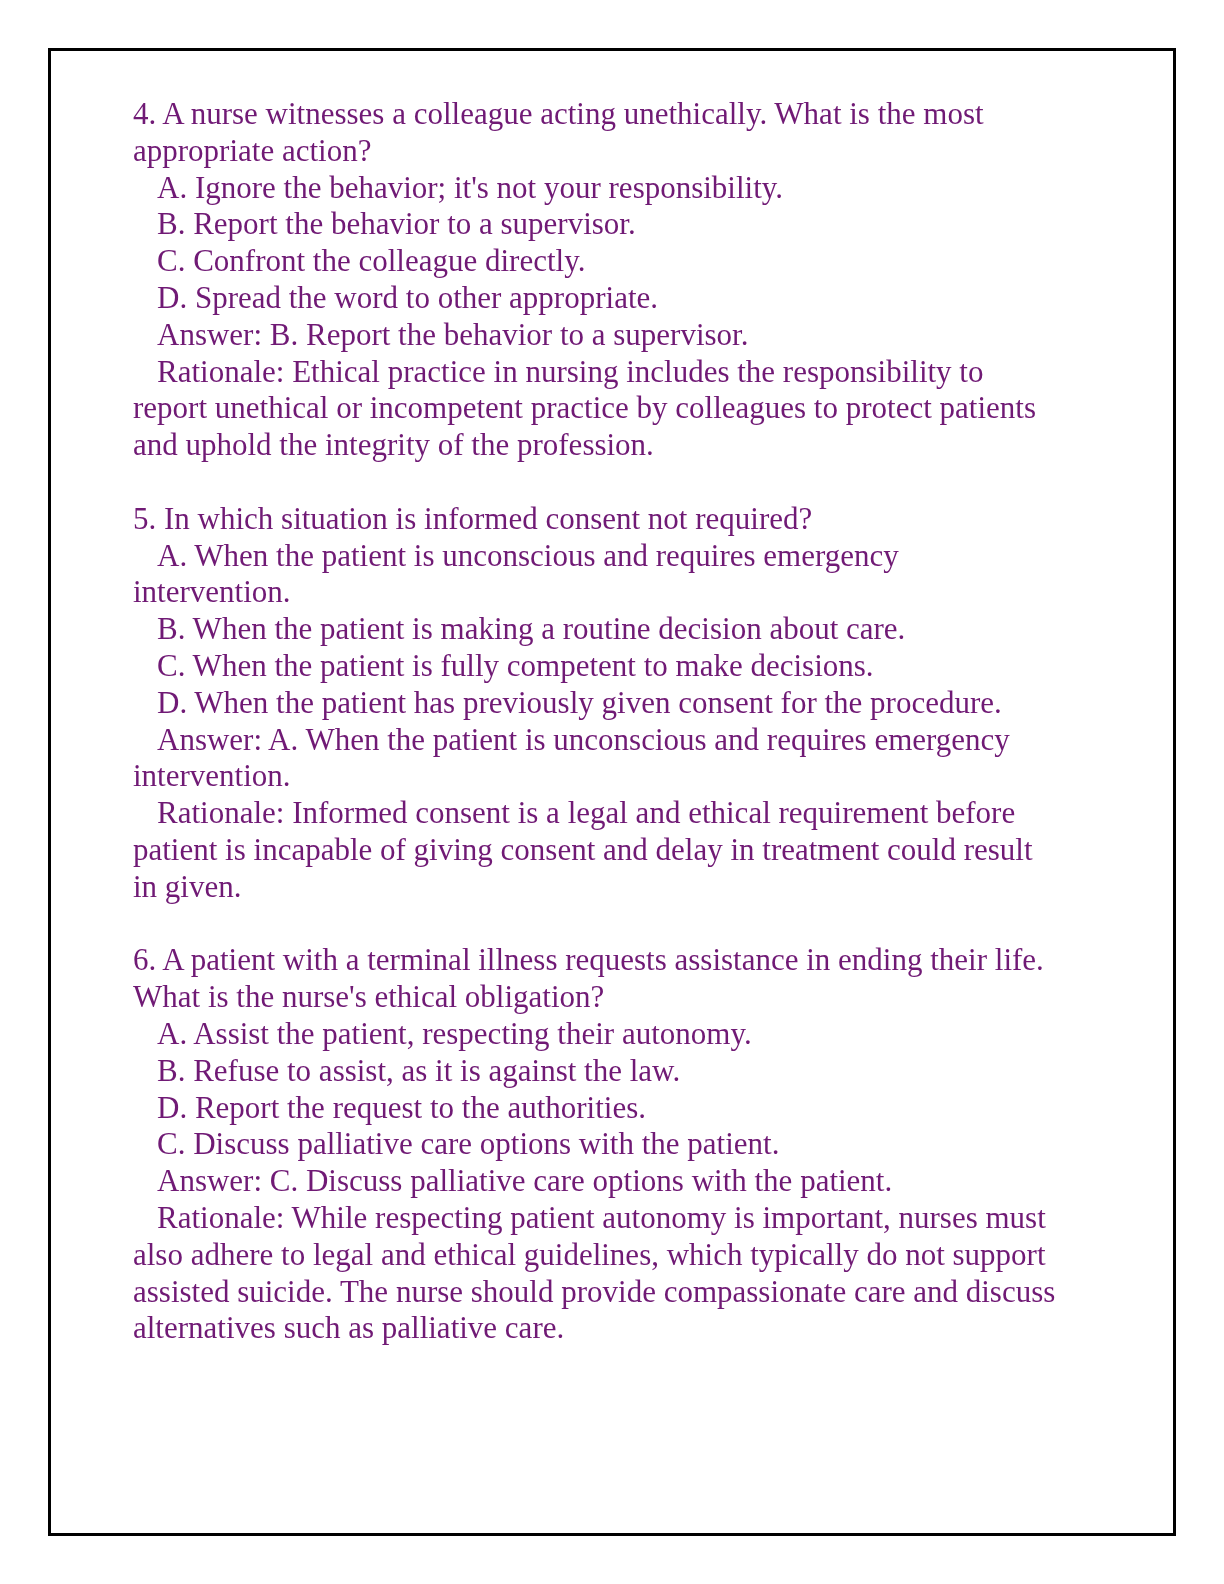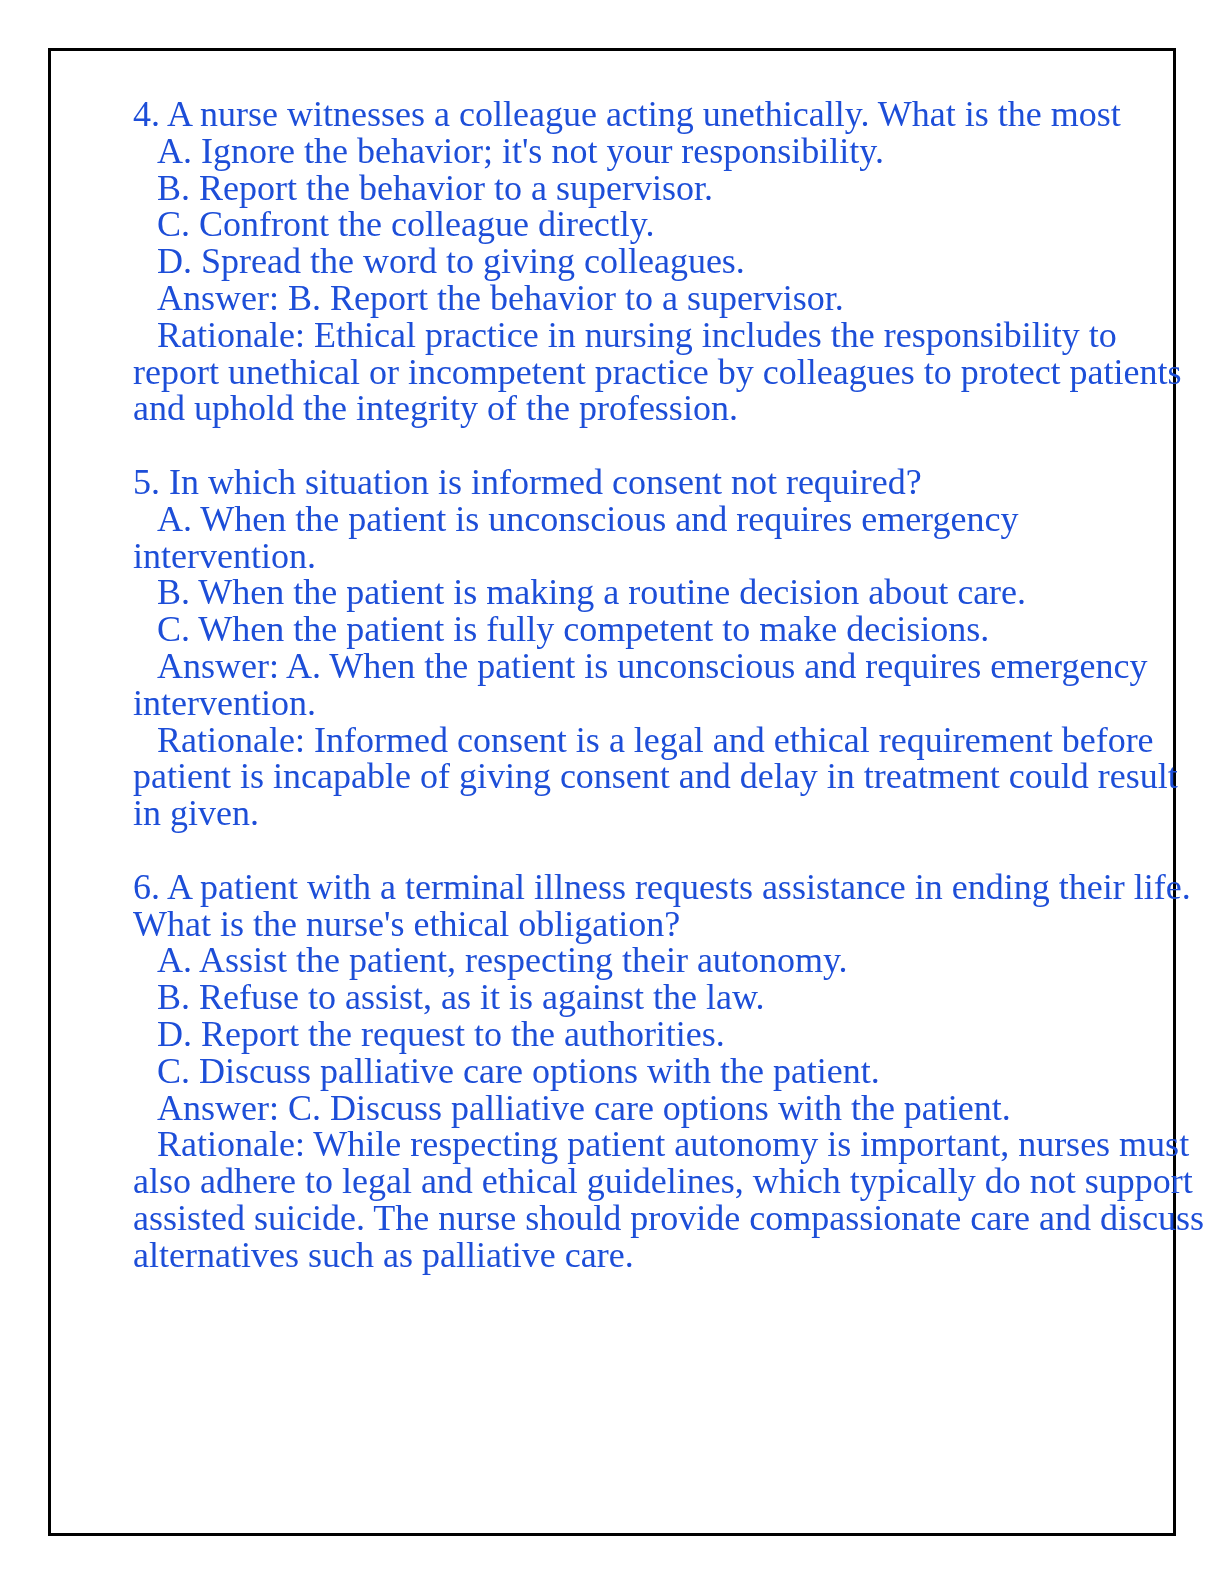--- a/index.html
+++ b/index.html
@@ -21,23 +21,23 @@
       height: 1482px;
       border: 3px solid #000000;
       box-sizing: content-box;
     }
     .page-content {
       position: absolute;
       left: 133px;
       top: 96px;
       width: 1000px;
       font-family: "Liberation Serif", "DejaVu Serif", serif;
-      font-size: 36px;
+      font-size: 31px;
       line-height: 36.8px;
-      color: #1d4ed8;
+      color: #701a75;
     }
     .question-block {
       margin: 0 0 36.8px 0;
     }
     .line {
       display: block;
       white-space: nowrap;
       height: 36.8px;
     }
     .indent {
@@ -46,36 +46,38 @@
   </style>
 </head>
 <body>
 
 <div class="page-frame"></div>
 
 <div class="page-content">
 
   <div class="question-block">
     <span class="line">4. A nurse witnesses a colleague acting unethically. What is the most</span>
+    <span class="line">appropriate action?</span>
     <span class="line indent">A. Ignore the behavior; it's not your responsibility.</span>
     <span class="line indent">B. Report the behavior to a supervisor.</span>
     <span class="line indent">C. Confront the colleague directly.</span>
-    <span class="line indent">D. Spread the word to giving colleagues.</span>
+    <span class="line indent">D. Spread the word to other appropriate.</span>
     <span class="line indent">Answer: B. Report the behavior to a supervisor.</span>
     <span class="line indent">Rationale: Ethical practice in nursing includes the responsibility to</span>
     <span class="line">report unethical or incompetent practice by colleagues to protect patients</span>
     <span class="line">and uphold the integrity of the profession.</span>
   </div>
 
   <div class="question-block">
     <span class="line">5. In which situation is informed consent not required?</span>
     <span class="line indent">A. When the patient is unconscious and requires emergency</span>
     <span class="line">intervention.</span>
     <span class="line indent">B. When the patient is making a routine decision about care.</span>
     <span class="line indent">C. When the patient is fully competent to make decisions.</span>
+    <span class="line indent">D. When the patient has previously given consent for the procedure.</span>
     <span class="line indent">Answer: A. When the patient is unconscious and requires emergency</span>
     <span class="line">intervention.</span>
     <span class="line indent">Rationale: Informed consent is a legal and ethical requirement before</span>
     <span class="line">patient is incapable of giving consent and delay in treatment could result</span>
     <span class="line">in given.</span>
   </div>
 
   <div class="question-block">
     <span class="line">6. A patient with a terminal illness requests assistance in ending their life.</span>
     <span class="line">What is the nurse's ethical obligation?</span>

